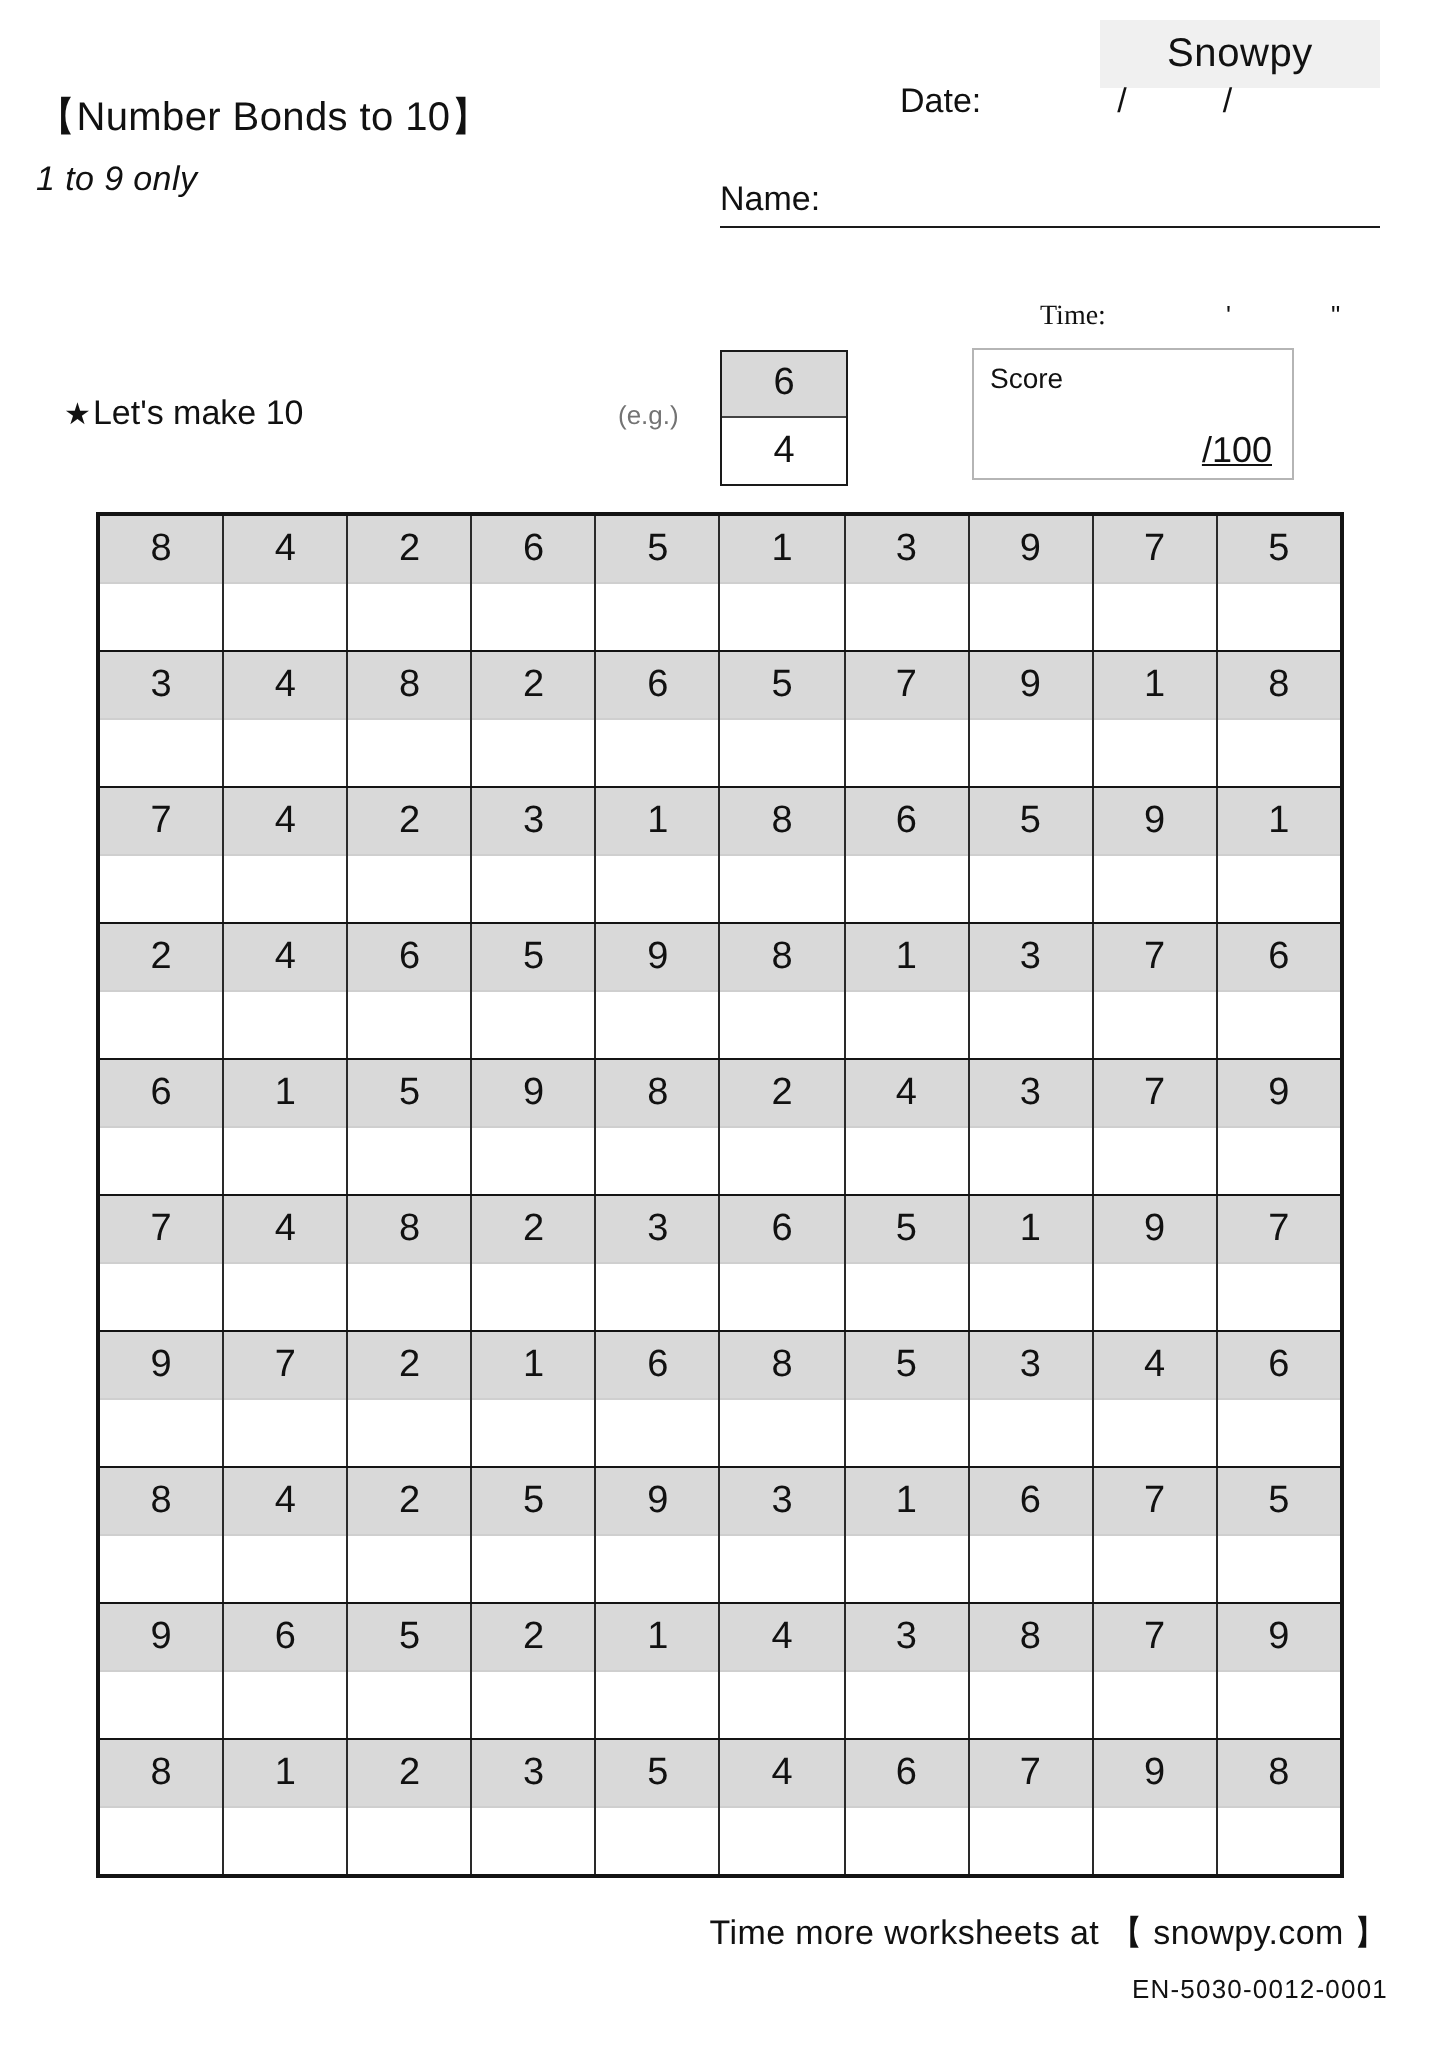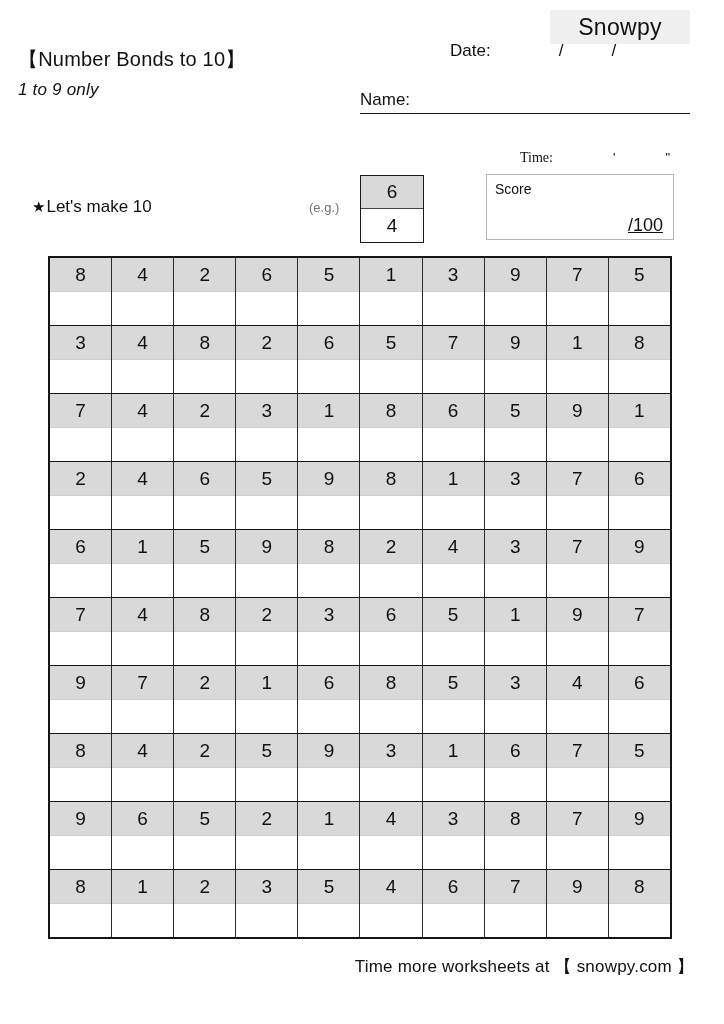--- a/index.html
+++ b/index.html
@@ -18,21 +18,21 @@
   #brand-badge {
     position: absolute;
     left: 550px;
     top: 10px;
     width: 140px;
     height: 34px;
     background: #f0f0f0;
     display: flex;
     align-items: center;
     justify-content: center;
-    font-size: 23px;
+    font-size: 20px;
     letter-spacing: 0.3px;
   }
 
   
   #title-block {
     position: absolute;
     left: 18px;
     top: 48px;
     width: 400px;
   }
@@ -91,21 +91,21 @@
   }
   #time-label { margin-right: 60px; font-family: Liberation Serif, serif; }
   #time-minute-mark { margin-right: 50px; font-size: 13px; }
   #time-second-mark { font-size: 13px; }
 
   
   #score-box {
     position: absolute;
     left: 486px;
     top: 174px;
-    width: 188px;
+    width: 161px;
     height: 66px;
     border: 1px solid #b5b5b5;
     background: #ffffff;
   }
   #score-label {
     position: absolute;
     left: 8px;
     top: 6px;
     font-size: 14px;
   }
@@ -673,13 +673,14 @@
       </div>
       <div class="grid-col">
         <div class="cell-top">8</div>
         <div class="cell-bottom"></div>
       </div>
     </div>
   </div>
 
 <div id="footer">
   <div id="footer-promo">Time more worksheets at 【 snowpy.com 】</div>
+  <div id="footer-code">EN-5030-0012-0001</div>
 </div>
 
 </body></html>

